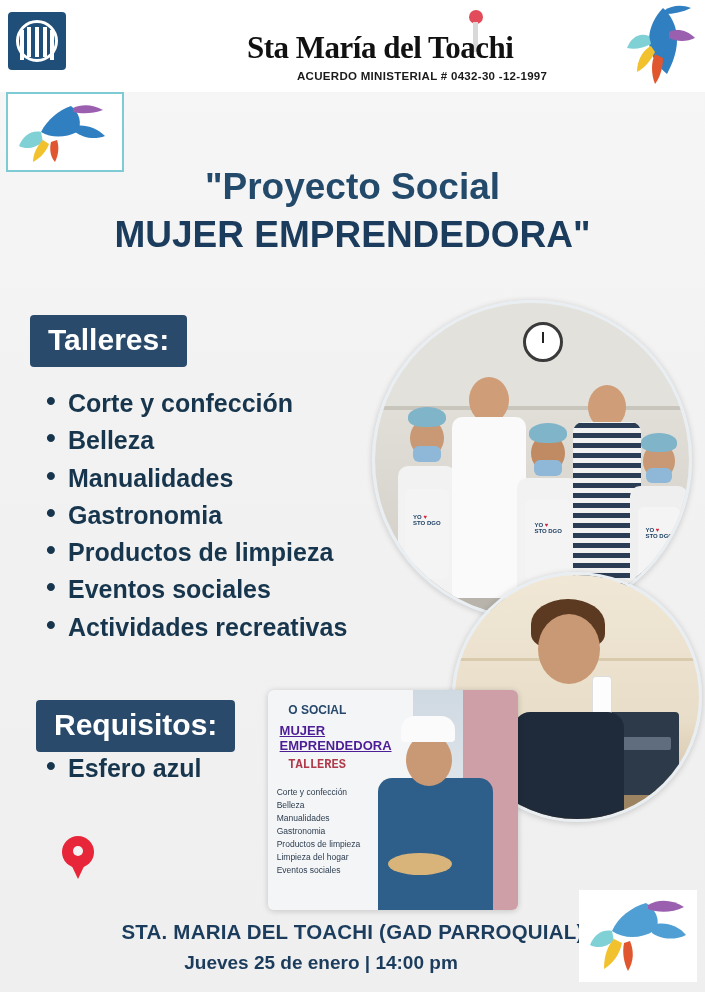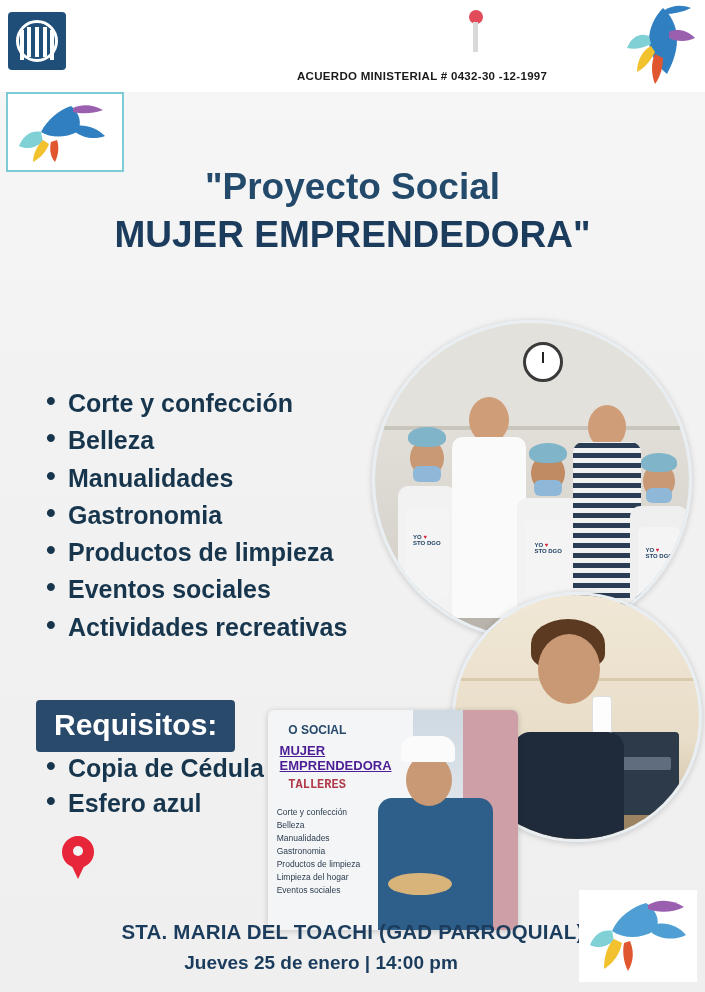--- a/index.html
+++ b/index.html
@@ -165,21 +165,20 @@
   .footer-date {
     position: absolute; top: 952px; left: 0; width: 642px; text-align: center;
     font-size: 19px; font-weight: bold; color: #1b3c5c;
   }
 
   
   .photo {
     position: absolute; border-radius: 50%; overflow: hidden;
     border: 3px solid #e9eef2;
     box-shadow: 0 1px 6px rgba(0,0,0,0.18);
-    margin-top: 20px;
   }
   .photo-group { left: 372px; top: 300px; width: 320px; height: 320px; }
   .photo-sewing { left: 452px; top: 572px; width: 250px; height: 250px; }
   .photo-baker  { left: 268px; top: 690px; width: 250px; height: 220px; border-radius: 6px; border: none; }
 
   .ph-bg { position: absolute; inset: 0; }
 
   
   .g-wall { position:absolute; inset:0; background: linear-gradient(180deg,#e9e7e2 0%,#dcd9d2 55%,#cfcbc3 100%); }
   .g-cab { position:absolute; left:0; top:0; width:100%; height:34%; background:#e3e1db; }
@@ -229,20 +228,21 @@
   <div class="header">
 
     <div class="sd-logo">
       <div class="sd-mark">
         <div class="ring"></div>
       </div>
     </div>
 
     <div class="toachi-band">
       <div class="pin-deco"></div>
+      <div class="toachi-title">Sta María del Toachi</div>
       <div class="toachi-sub">ACUERDO MINISTERIAL # 0432-30 -12-1997</div>
     </div>
 
     <div class="bird bird-hdr">
       <svg width="74" height="84" viewBox="0 0 74 84">
         <path d="M38 6 C30 14 24 26 24 38 C24 52 32 64 42 72 C46 64 52 52 52 38 C52 24 46 13 38 6 Z" fill="#2f7fc1"></path>
         <path d="M24 34 C14 30 6 36 2 46 C10 48 18 46 26 42 Z" fill="#7fd1d6"></path>
         <path d="M26 44 C18 48 12 58 12 70 C20 66 26 58 30 50 Z" fill="#f2c12e"></path>
         <path d="M30 52 C26 60 26 72 30 82 C36 74 38 64 38 56 Z" fill="#e0562e"></path>
         <path d="M40 8 C46 4 56 2 66 6 C58 10 48 12 40 12 Z" fill="#2f7fc1"></path>
@@ -258,33 +258,33 @@
       <path d="M26 40 C20 46 16 54 16 62 C24 58 30 50 32 44 Z" fill="#f2c12e"></path>
       <path d="M34 42 C32 50 34 58 38 62 C42 54 42 46 40 40 Z" fill="#e0562e"></path>
       <path d="M56 8 C64 4 76 4 86 10 C76 14 64 14 56 12 Z" fill="#9b5fb0"></path>
       <path d="M58 26 C68 24 80 28 88 36 C78 40 66 38 58 32 Z" fill="#2f7fc1"></path>
     </svg>
   </div>
 
   <div class="proj1">"Proyecto Social</div>
   <div class="proj2">MUJER EMPRENDEDORA"</div>
 
+  <div class="label-box label-talleres">Talleres:</div>
   <ul class="list list-talleres">
     <li>Corte y confección</li>
     <li>Belleza</li>
     <li>Manualidades</li>
     <li>Gastronomia</li>
     <li>Productos de limpieza</li>
     <li>Eventos sociales</li>
     <li>Actividades recreativas</li>
   </ul>
 
   <div class="label-box label-requisitos">Requisitos:</div>
   <ul class="list list-requisitos">
-    <li>Copia de Cédula</li>
     <li>Esfero azul</li>
   </ul>
 
   <div class="map-pin">
     <div class="tip"></div>
     <div class="head"></div>
   </div>
 
   <div class="photo photo-group">
     <div class="ph-bg">

